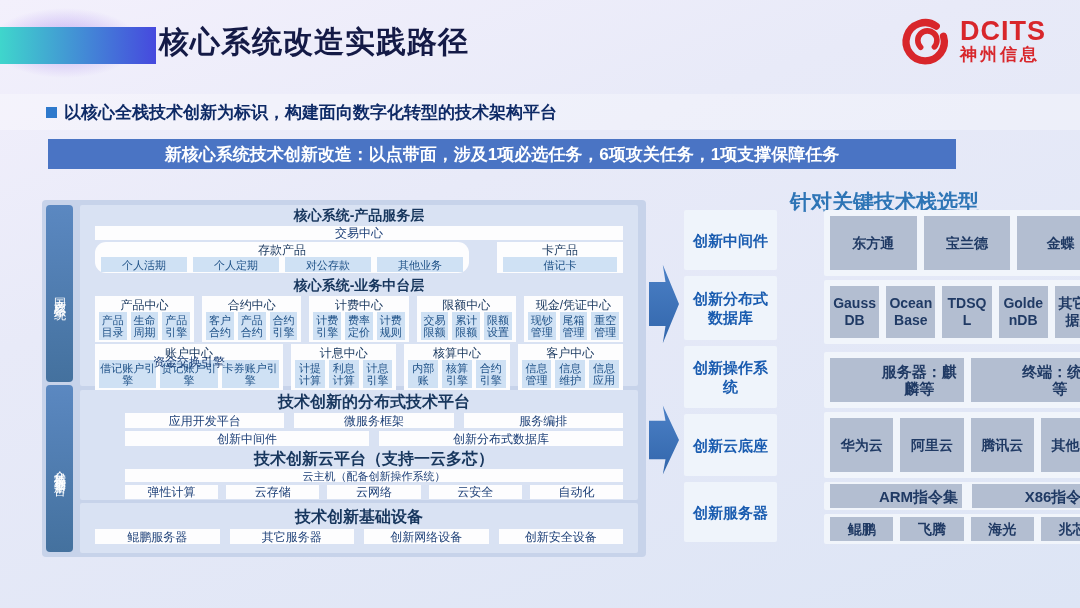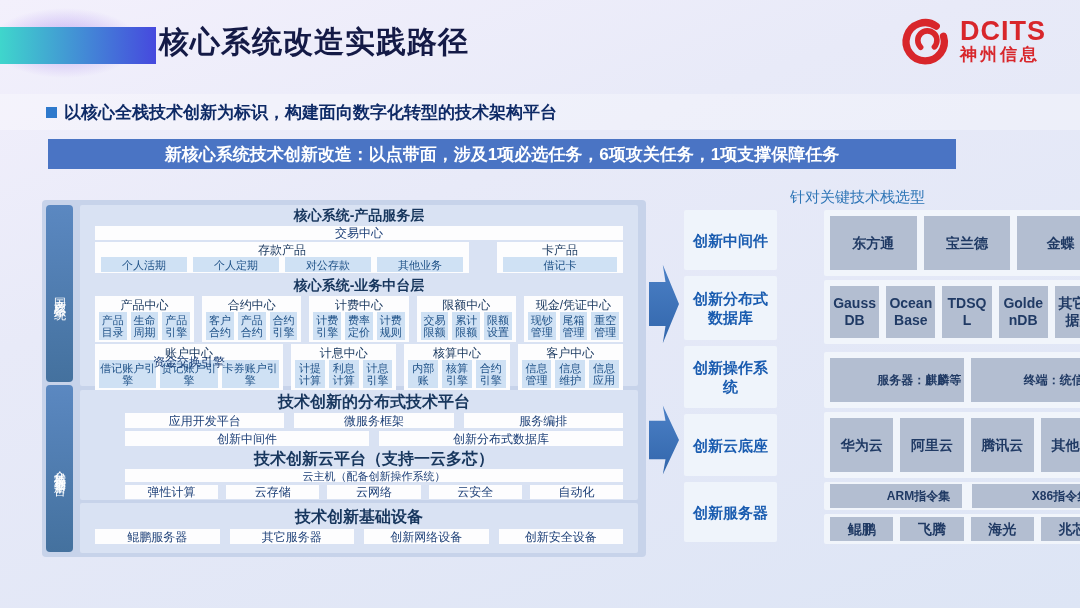--- a/index.html
+++ b/index.html
@@ -37,21 +37,21 @@
   .bC{top:390px;height:110px;padding-left:45px;}
   .bD{top:503px;height:50px;}
   .sec-h{font-size:14px;font-weight:700;color:#17365d;text-align:center;line-height:17px;}
   .big-h{font-size:16px;font-weight:700;color:#17365d;text-align:center;line-height:19px;}
   .wbar{background:#fdfdfe;color:#1c3f77;font-size:12px;line-height:14px;text-align:center;
         display:flex;align-items:center;justify-content:center;flex:1;}
   .tbar{height:14px;margin:2px 0;}
   .hrow{display:flex;gap:10px;height:15px;}
   .prow{display:flex;justify-content:space-between;height:31px;margin-top:2px;}
   .pgroup{background:#fdfdfe;display:flex;flex-direction:column;box-sizing:border-box;padding:1px 6px;}
-  .pg0{width:374px;}
+  .pg0{width:374px;border-radius:11px;}
   .pg1{width:126px;}
   .ghead{font-size:12px;color:#17365d;text-align:center;line-height:14px;}
   .chiprow{display:flex;gap:6px;flex:1;}
   .chip{background:#cfe1f4;color:#1d5086;font-size:11px;line-height:12px;text-align:center;
         flex:1;display:flex;align-items:center;justify-content:center;padding:1px 0;}
   .mrow{display:flex;gap:8px;height:46px;margin-top:2px;}
   .mgroup{background:#fdfdfe;flex:1;display:flex;flex-direction:column;box-sizing:border-box;
           padding:2px 4px;position:relative;}
   .mgroup .chiprow{gap:4px;}
   .mg-wide{flex:1.85;}
@@ -60,35 +60,35 @@
   
   .arrow{position:absolute;left:649px;width:30px;
          background:linear-gradient(180deg,#4e83c9,#2f63a8);
          clip-path:polygon(0 27%,55% 27%,46% 9%,100% 50%,46% 91%,55% 73%,0 73%);}
   .ar1{top:256px;height:96px;}
   .ar2{top:398px;height:84px;}
   .inno{position:absolute;left:684px;width:93px;background:#eff4fb;border-radius:2px;
         color:#1a5cb0;font-size:15px;font-weight:700;text-align:center;line-height:19px;
         display:flex;align-items:center;justify-content:center;box-sizing:border-box;padding:0 6px;}
   
-  .stack-title{position:absolute;left:790px;top:188px;font-size:15px;font-weight:400;color:#2e75b6;}
+  .stack-title{position:absolute;left:790px;top:188px;font-size:21px;font-weight:700;color:#2e75b6;}
   .sg{position:absolute;left:824px;width:286px;background:#f1f5fb;border-radius:2px;
       display:flex;gap:7px;box-sizing:border-box;padding:6px;}
   .sg0{top:210px;height:66px;}
   .sg1{top:280px;height:64px;}
   .sg2{top:352px;height:56px;}
   .sg3{top:412px;height:66px;}
   .sg4{top:482px;height:28px;padding:2px 6px;gap:10px;}
   .sg5{top:514px;height:30px;padding:3px 6px;}
   .sgbox{background:#b3bed1;color:#203a64;font-size:14px;font-weight:600;flex:1;
          display:flex;align-items:center;justify-content:center;text-align:center;
          line-height:17px;box-sizing:border-box;}
   .sg1 .sgbox{word-break:break-all;font-size:14px;padding:0 3px;}
   .sg3 .sgbox{padding:16px 10px;}
-  .sg2 .sgbox,.sg4 .sgbox{font-size:12px;padding-left:45px;}
+  .sg2 .sgbox,.sg4 .sgbox{font-size:15px;padding-left:45px;}
 </style>
 </head>
 <body>
 
 <div class="stage">
   <div class="glow"></div>
   <div class="accent"></div>
   <div class="title">核心系统改造实践路径</div>
 
   <div class="logo">

